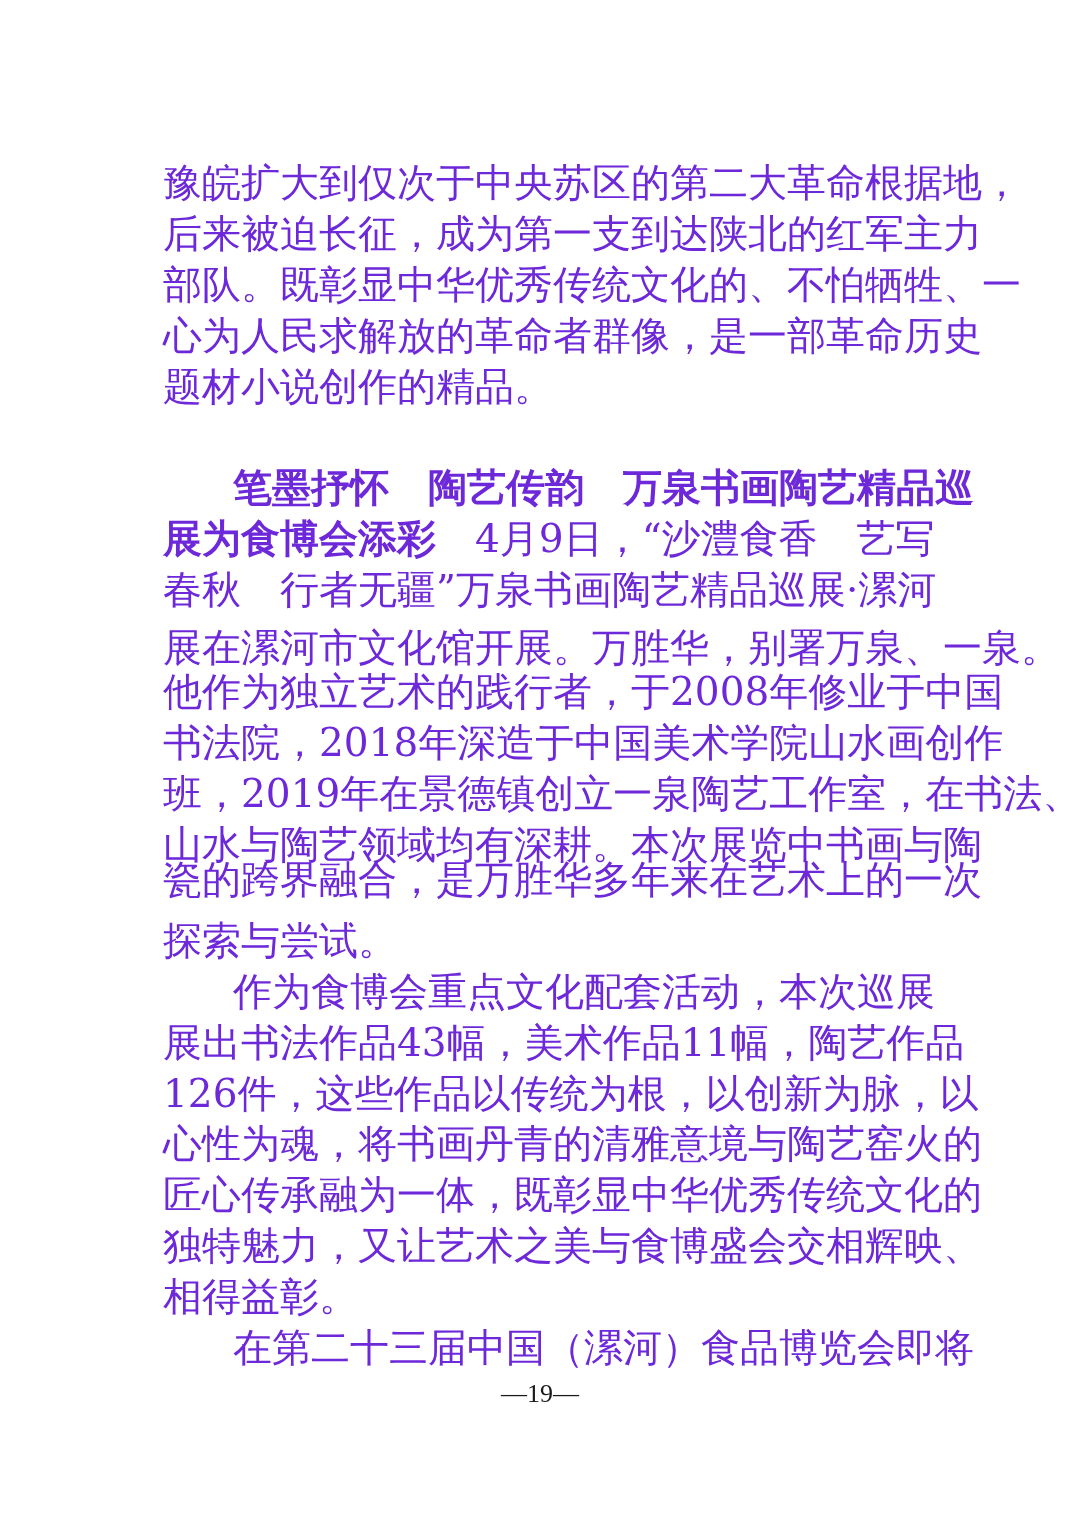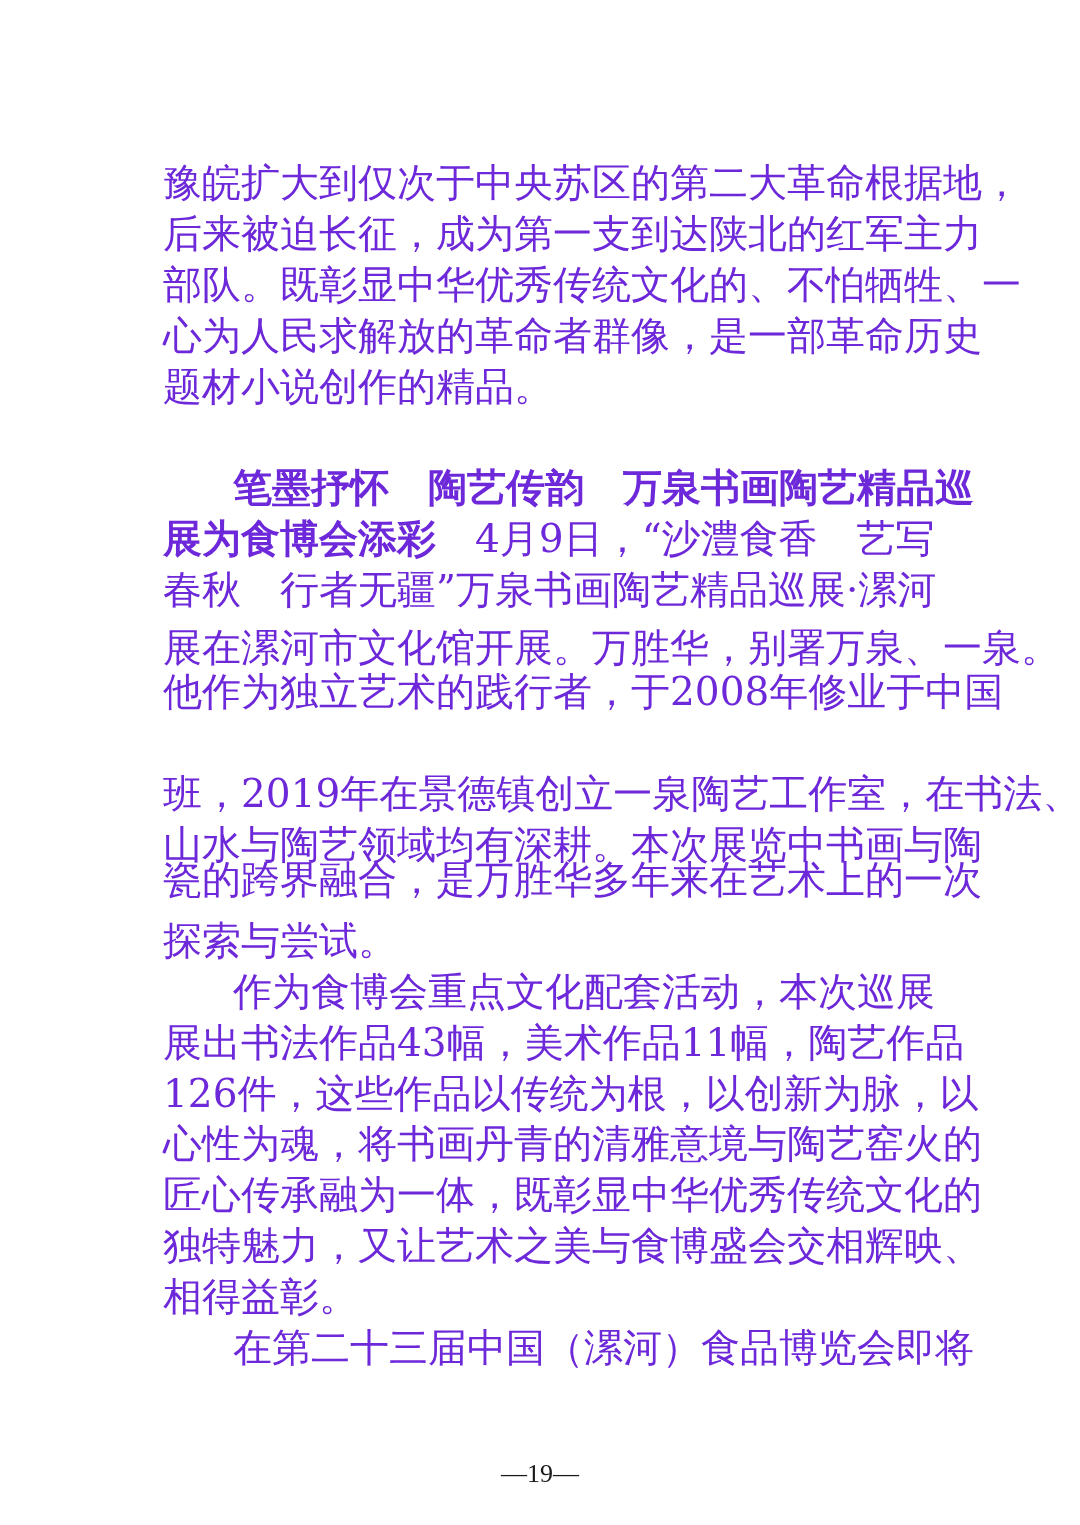--- a/index.html
+++ b/index.html
@@ -19,21 +19,21 @@
     color: #6d28d9;
     white-space: nowrap;
     text-align: justify;
     text-align-last: justify;
     letter-spacing: 0px;
   }
   .line.last { text-align-last: left; }
   .line.indent { left: 233px; width: 682px; }
   .bold { font-family: "DejaVu Sans", "Liberation Sans", sans-serif; font-weight: bold; }
   .page-number {
-    position: absolute; left: 0; width: 1080px; top: 1459px;
+    position: absolute; left: 0; width: 1080px; top: 1379px;
     text-align: center;
     font-family: "Liberation Serif", "DejaVu Serif", serif;
     font-size: 26px; color: #1a1a1a;
   }
 </style>
 </head>
 <body>
 
 <div class="page">
 
@@ -41,20 +41,21 @@
   <div class="line" style="top:208px">后来被迫长征，成为第一支到达陕北的红军主力</div>
   <div class="line" style="top:259px">部队。既彰显中华优秀传统文化的、不怕牺牲、一</div>
   <div class="line" style="top:310px">心为人民求解放的革命者群像，是一部革命历史</div>
   <div class="line last" style="top:361px">题材小说创作的精品。</div>
 
   <div class="line indent bold" style="top:462px">笔墨抒怀　陶艺传韵　万泉书画陶艺精品巡</div>
   <div class="line" style="top:513px"><span class="bold">展为食博会添彩</span><span>　4月9日，“沙澧食香　艺写</span></div>
   <div class="line" style="top:564px">春秋　行者无疆”万泉书画陶艺精品巡展·漯河</div>
   <div class="line" style="top:622px">展在漯河市文化馆开展。万胜华，别署万泉、一泉。</div>
   <div class="line" style="top:666px">他作为独立艺术的践行者，于2008年修业于中国</div>
+  <div class="line" style="top:717px">书法院，2018年深造于中国美术学院山水画创作</div>
   <div class="line" style="top:768px">班，2019年在景德镇创立一泉陶艺工作室，在书法、</div>
   <div class="line" style="top:819px">山水与陶艺领域均有深耕。本次展览中书画与陶</div>
   <div class="line" style="top:854px">瓷的跨界融合，是万胜华多年来在艺术上的一次</div>
   <div class="line last" style="top:915px">探索与尝试。</div>
 
   <div class="line indent" style="top:966px">作为食博会重点文化配套活动，本次巡展</div>
   <div class="line" style="top:1017px">展出书法作品43幅，美术作品11幅，陶艺作品</div>
   <div class="line" style="top:1068px">126件，这些作品以传统为根，以创新为脉，以</div>
   <div class="line" style="top:1118px">心性为魂，将书画丹青的清雅意境与陶艺窑火的</div>
   <div class="line" style="top:1220px">独特魅力，又让艺术之美与食博盛会交相辉映、</div>

